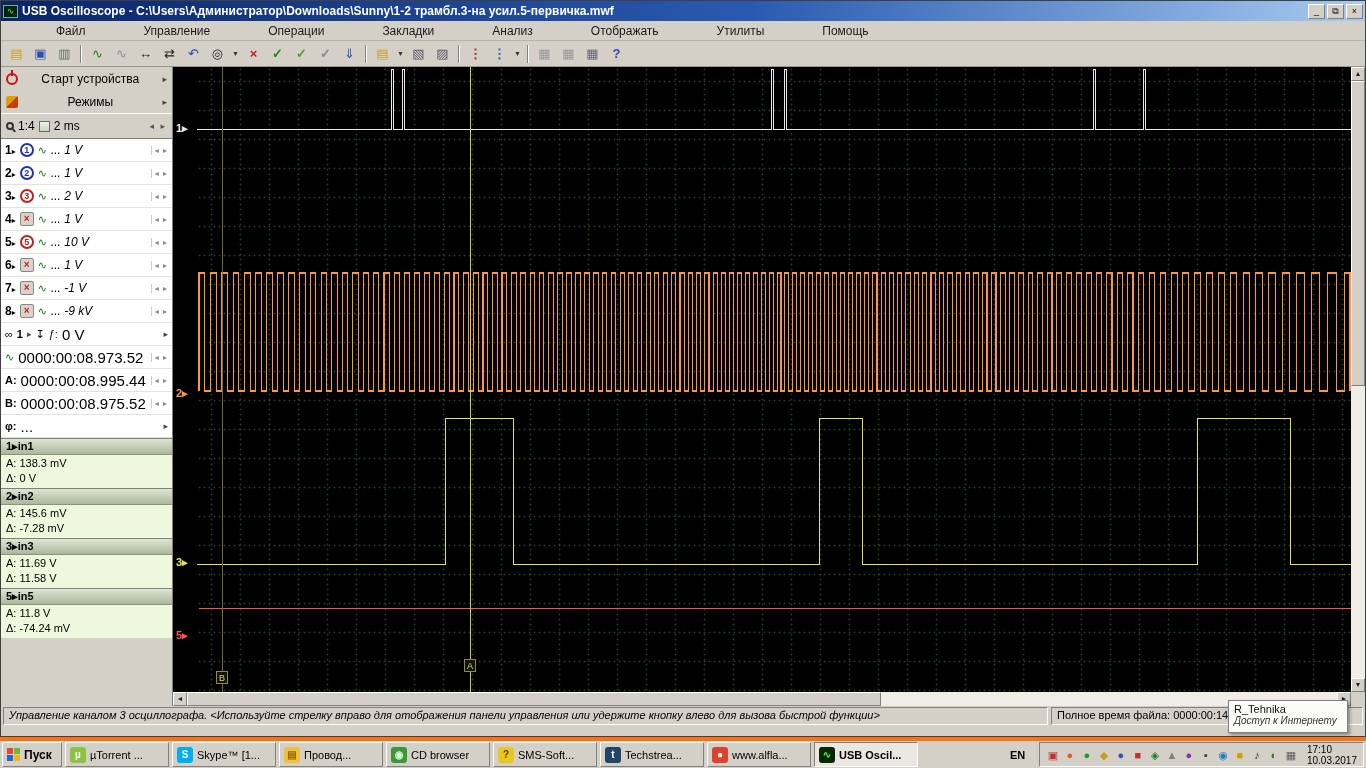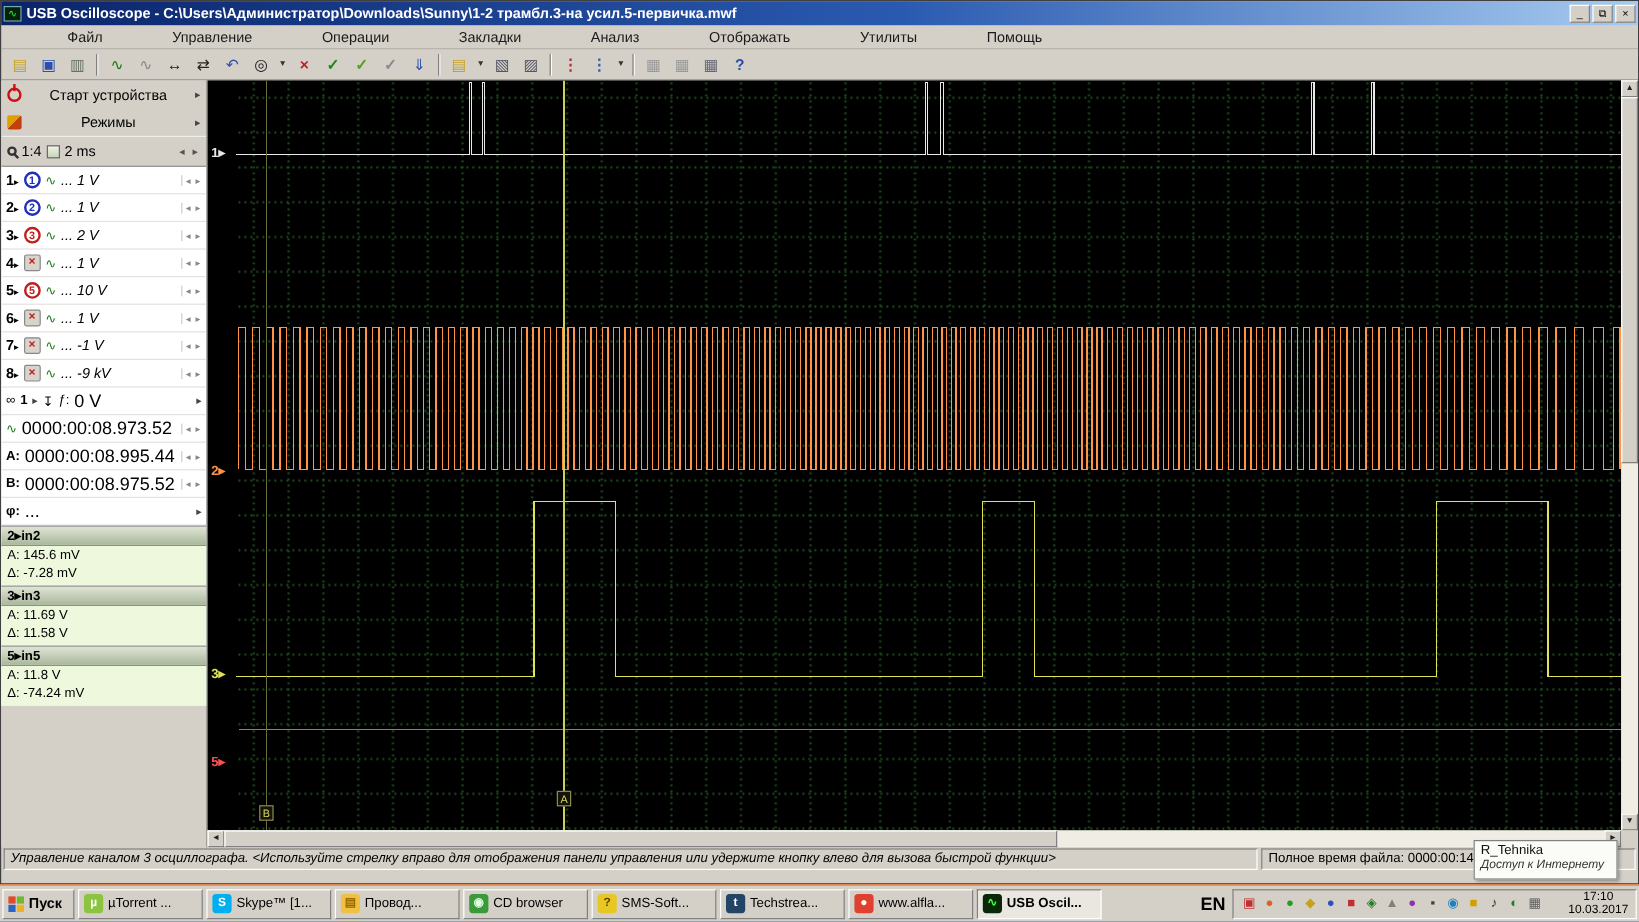--- a/index.html
+++ b/index.html
@@ -111,37 +111,37 @@
 
   
   .net-tooltip { position:absolute; left:1228px; top:700px; width:120px; height:33px;
                  background:#fbfbf7; border:1px solid #808080; box-shadow:2px 2px 3px rgba(0,0,0,.35);
                  padding:2px 5px; z-index:60; }
   .net-tooltip .t1 { font-size:11px; color:#111; }
   .net-tooltip .t2 { font-size:10px; font-style:italic; color:#333; }
 
   
   .taskbar { position:absolute; left:0; top:737px; width:1366px; height:31px; background:#d4d0c8;
-             border-top:1px solid #f97316; display:flex; align-items:center; gap:3px; padding:2px 2px; z-index:50; }
+             border-top:4px solid #f97316; display:flex; align-items:center; gap:3px; padding:2px 2px; z-index:50; }
   .start-btn { width:60px; height:25px; background:#d4d0c8; border:1px solid;
                border-color:#fff #808080 #808080 #fff; display:flex; align-items:center; gap:4px;
                padding:0 4px; font-size:12px; font-weight:bold; flex:none; }
   .flag { width:13px; height:13px; display:grid; grid-template-columns:6px 6px; grid-gap:1px; flex:none; }
   .flag span { width:6px; height:6px; }
   .task-btn { width:104px; height:25px; background:#d4d0c8; border:1px solid;
               border-color:#fff #808080 #808080 #fff; display:flex; align-items:center; gap:4px;
               padding:0 4px; font-size:11px; white-space:nowrap; overflow:hidden; flex:none; }
   .task-btn.active { border-color:#808080 #fff #fff #808080; background:#e9e7df; font-weight:bold; }
   .task-ico { width:16px; height:16px; border-radius:3px; font-size:10px; font-weight:bold;
               text-align:center; line-height:16px; flex:none; }
-  .lang { margin-left:auto; width:26px; text-align:center; font-size:15px; font-weight:bold; flex:none; }
+  .lang { margin-left:auto; width:26px; font-size:11px; font-weight:bold; flex:none; }
   .tray { height:25px; border:1px solid; border-color:#808080 #fff #fff #808080;
           display:flex; align-items:center; gap:3px; padding:0 6px; flex:none; }
   .tray-ic { width:14px; font-size:11px; text-align:center; line-height:14px; }
-  .clock { text-align:center; font-size:10px; line-height:11px; padding-left:6px; white-space:nowrap;margin-left:12px; }
+  .clock { text-align:left; font-size:10px; line-height:11px; padding-left:6px; white-space:nowrap; }
 </style>
 </head>
 <body>
 
 <div class="app">
 
   <div class="titlebar">
     <span class="app-icon">∿</span>
     <span class="title-text">USB Oscilloscope - C:\Users\Администратор\Downloads\Sunny\1-2 трамбл.3-на усил.5-первичка.mwf</span>
     <span class="win-btns">
@@ -301,20 +301,27 @@
           <span class="val">0000:00:08.975.52</span>
           <span class="row-ctl">◂ ▸</span>
         </div>
         <div class="trow">
           <span class="pre">φ:</span>
           <span class="val">...</span>
           <span class="arr-r">▸</span>
         </div>
 
         <div class="panel">
+          <div class="panel-h">1▸in1</div>
+          <div class="panel-b">
+            <div>A: 138.3 mV</div>
+            <div>Δ: 0 V</div>
+          </div>
+        </div>
+        <div class="panel">
           <div class="panel-h">2▸in2</div>
           <div class="panel-b">
             <div>A: 145.6 mV</div>
             <div>Δ: -7.28 mV</div>
           </div>
         </div>
         <div class="panel">
           <div class="panel-h">3▸in3</div>
           <div class="panel-b">
             <div>A: 11.69 V</div>

